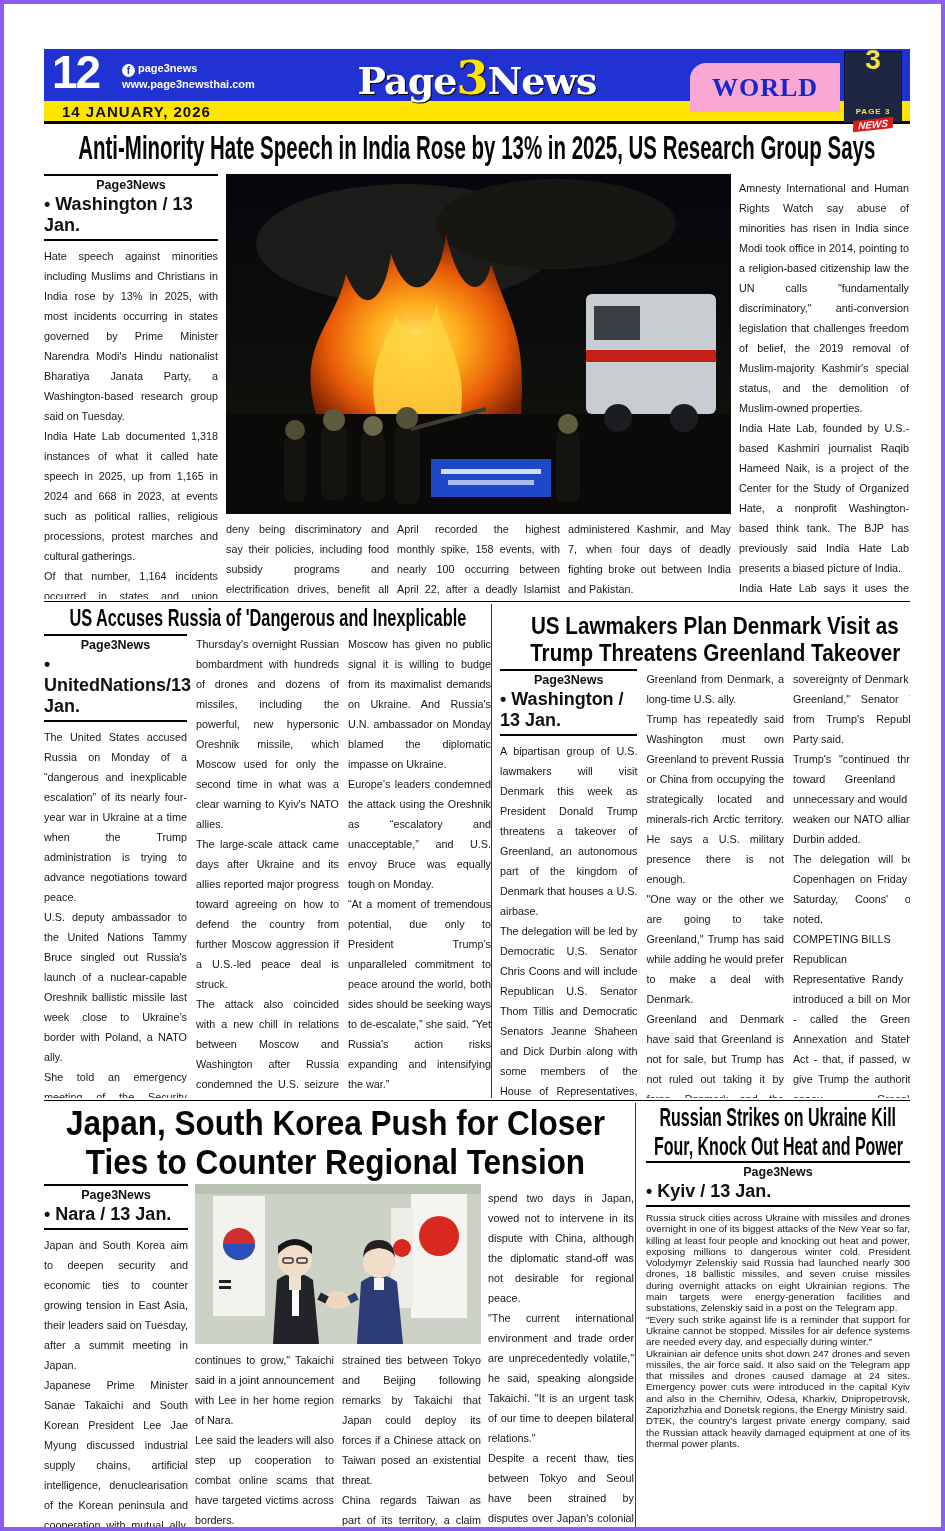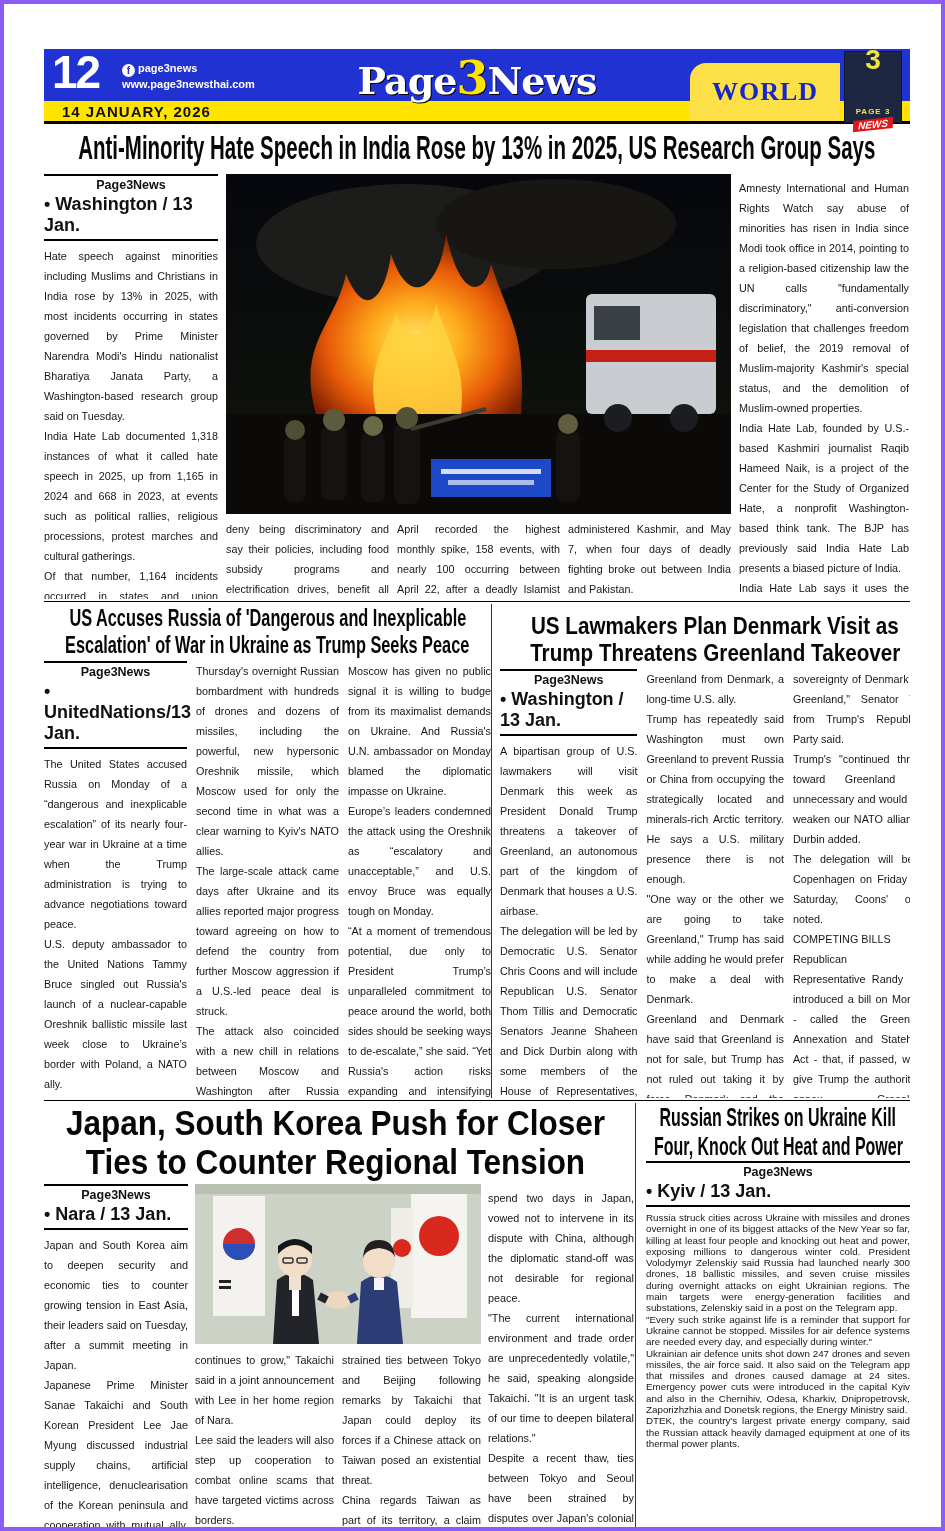--- a/index.html
+++ b/index.html
@@ -11,21 +11,21 @@
   .hdr-blue{position:absolute;left:0;top:0;right:0;height:52px;background:#2132d2;}
   .hdr-yellowbar{position:absolute;left:0;top:52px;right:0;height:20px;background:#ffe400;}
   .pgnum{position:absolute;left:8px;top:-4px;color:#fff;font-size:46px;font-weight:bold;letter-spacing:-2px;}
   .hdr-soc{position:absolute;left:78px;top:12px;color:#fff;font-size:11px;font-weight:bold;line-height:15px;}
   .fb{display:inline-block;width:13px;height:13px;border-radius:50%;background:#fff;color:#2132d2;
       font-size:10px;font-weight:bold;text-align:center;line-height:13px;vertical-align:-2px;margin-right:3px;}
   .masthead{position:absolute;left:0;right:0;top:2px;text-align:center;color:#fff;
             font-family:"DejaVu Serif",serif;font-weight:bold;font-size:38px;letter-spacing:-1px;
             text-shadow:1px 1px 0 #000;}
   .masthead .m3{color:#ffe400;font-size:46px;}
-  .world-tab{position:absolute;right:70px;top:14px;width:150px;height:58px;background:#fde047;
+  .world-tab{position:absolute;right:70px;top:14px;width:150px;height:49px;background:#f9a8d4;
              border-top-left-radius:16px;display:flex;align-items:center;justify-content:center;z-index:1;}
   .world-tab span{font-family:"Liberation Serif",serif;font-weight:bold;font-size:26px;color:#1626c8;letter-spacing:1px;}
   .p3logo{position:absolute;right:8px;top:2px;width:56px;height:70px;background:#1d2742;z-index:2;
           display:flex;flex-direction:column;align-items:center;border:1px solid #0d1530;}
   .p3logo .flag{width:12px;height:8px;background:#bfeee0;margin:3px 28px 0 0;}
   .p3logo .three{color:#f3e43b;font-size:28px;font-weight:bold;line-height:22px;margin-top:-6px;}
   .p3logo .pg3{color:#f3e43b;font-size:8px;font-weight:bold;letter-spacing:1px;margin-top:36px;}
   .p3logo .ribbon{margin-top:3px;background:#e01818;color:#fff;font-style:italic;font-weight:bold;
                   font-size:10px;padding:0 5px;transform:rotate(-6deg) skewX(-8deg);}
   .datebar-text{position:absolute;left:18px;top:54px;font-size:15px;font-weight:bold;color:#101010;letter-spacing:1px;z-index:1;}
@@ -167,23 +167,20 @@
     </div>
   </div>
 
   <div class="hr"></div>
 
   <div class="row23">
     <div class="story2">
       <div class="hlwrap">
             <div class="hl hl2">US Accuses Russia of 'Dangerous and Inexplicable</div>
           </div>
-      <div class="hlwrap">
-            <div class="hl hl2">Escalation' of War in Ukraine as Trump Seeks Peace</div>
-          </div>
       <div class="cols3">
         <div class="col">
           <div class="byline">
             <div class="src">Page3News</div>
             <div class="dl">• UnitedNations/13 Jan.</div>
           </div>
           <div class="txt">The United States accused Russia on Monday of a “dangerous and inexplicable escalation” of its nearly four-year war in Ukraine at a time when the Trump administration is trying to advance negotiations toward peace.
 U.S. deputy ambassador to the United Nations Tammy Bruce singled out Russia's launch of a nuclear-capable Oreshnik ballistic missile last week close to Ukraine’s border with Poland, a NATO ally.
 She told an emergency meeting of the Security Council that the United States deplores “the staggering number of casualties” in the conflict and condemns Russia's intensifying attacks on energy and other infrastructure.
 Ukraine called for the meeting after last</div>

